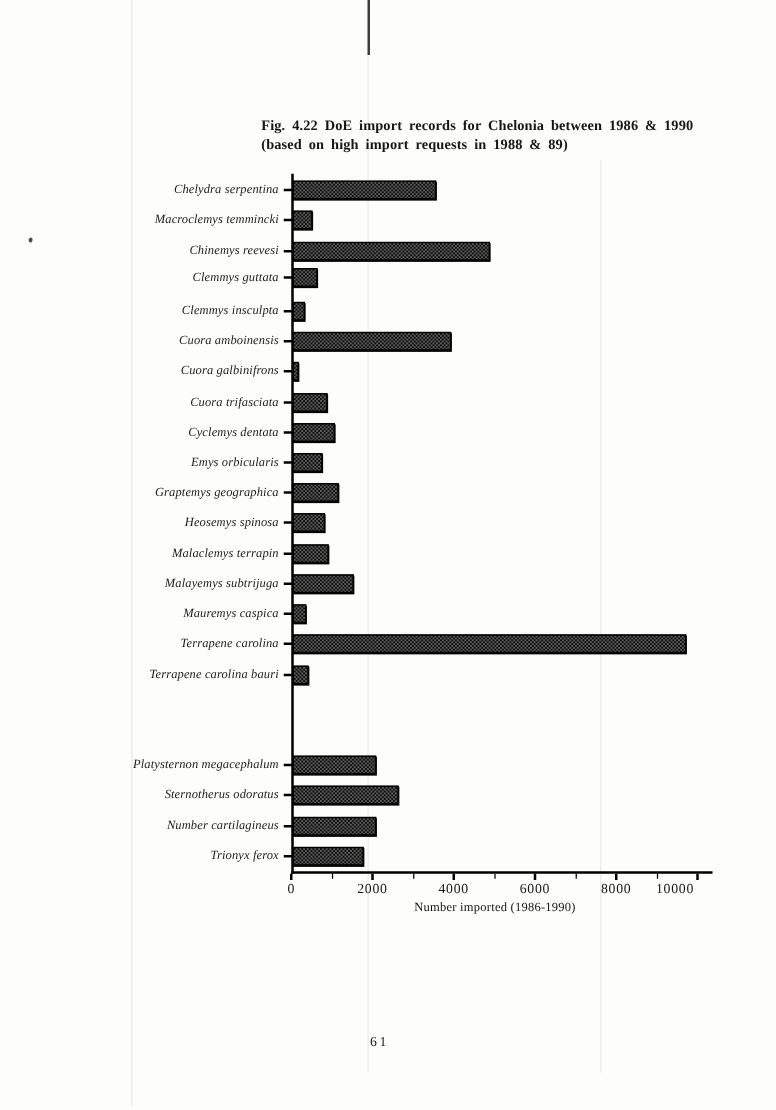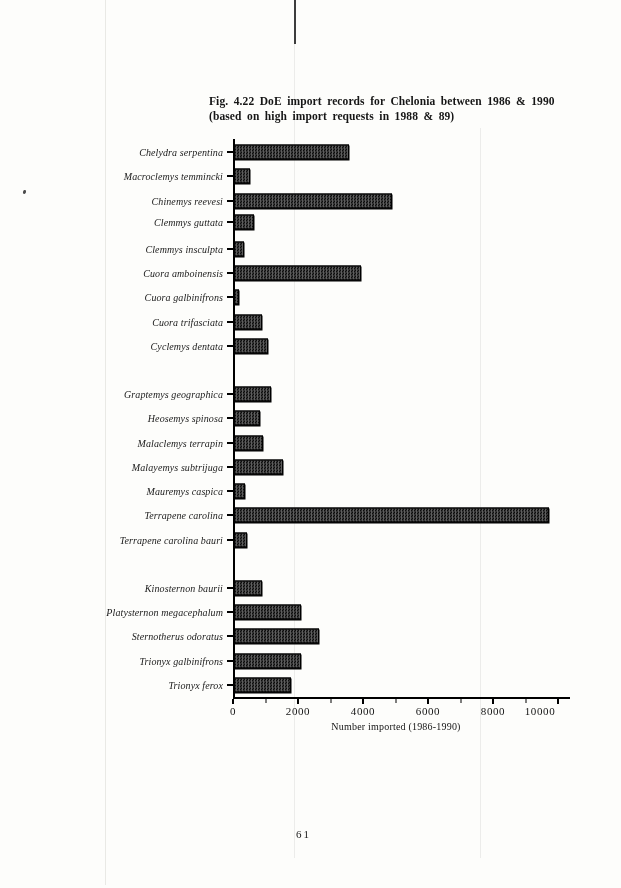--- a/index.html
+++ b/index.html
@@ -118,20 +118,25 @@
         <div class="chart-row" style="top: 169.522px; height: 24.2174px;">
           <div class="species-label">Cuora trifasciata</div>
           <div class="ytick"></div>
           <div class="bar" style="width: 27.625px;"></div>
         </div>
         <div class="chart-row" style="top: 193.739px; height: 24.2174px;">
           <div class="species-label">Cyclemys dentata</div>
           <div class="ytick"></div>
           <div class="bar" style="width: 34.125px;"></div>
         </div>
+        <div class="chart-row" style="top: 217.957px; height: 24.2174px;">
+          <div class="species-label">Emys orbicularis</div>
+          <div class="ytick"></div>
+          <div class="bar" style="width: 24.375px;"></div>
+        </div>
         <div class="chart-row" style="top: 242.174px; height: 24.2174px;">
           <div class="species-label">Graptemys geographica</div>
           <div class="ytick"></div>
           <div class="bar" style="width: 37.375px;"></div>
         </div>
         <div class="chart-row" style="top: 266.391px; height: 24.2174px;">
           <div class="species-label">Heosemys spinosa</div>
           <div class="ytick"></div>
           <div class="bar" style="width: 26px;"></div>
         </div>
@@ -153,37 +158,32 @@
         <div class="chart-row" style="top: 363.261px; height: 24.2174px;">
           <div class="species-label">Terrapene carolina</div>
           <div class="ytick"></div>
           <div class="bar" style="width: 315.25px;"></div>
         </div>
         <div class="chart-row" style="top: 387.478px; height: 24.2174px;">
           <div class="species-label">Terrapene carolina bauri</div>
           <div class="ytick"></div>
           <div class="bar" style="width: 13px;"></div>
         </div>
-        <div class="chart-row" style="top: 435.913px; height: 24.2174px;">
-          <div class="species-label">Kinosternon baurii</div>
-          <div class="ytick"></div>
-          <div class="bar" style="width: 27.625px;"></div>
-        </div>
         <div class="chart-row" style="top: 460.13px; height: 24.2174px;">
           <div class="species-label">Platysternon megacephalum</div>
           <div class="ytick"></div>
           <div class="bar" style="width: 66.625px;"></div>
         </div>
         <div class="chart-row" style="top: 484.348px; height: 24.2174px;">
           <div class="species-label">Sternotherus odoratus</div>
           <div class="ytick"></div>
           <div class="bar" style="width: 84.5px;"></div>
         </div>
         <div class="chart-row" style="top: 508.565px; height: 24.2174px;">
-          <div class="species-label">Trionyx galbinifrons</div>
+          <div class="species-label">Number cartilagineus</div>
           <div class="ytick"></div>
           <div class="bar" style="width: 66.625px;"></div>
         </div>
         <div class="chart-row" style="top: 532.783px; height: 24.2174px;">
           <div class="species-label">Trionyx ferox</div>
           <div class="ytick"></div>
           <div class="bar" style="width: 56.875px;"></div>
         </div>
       </div>
     <div class="yaxis"></div>

